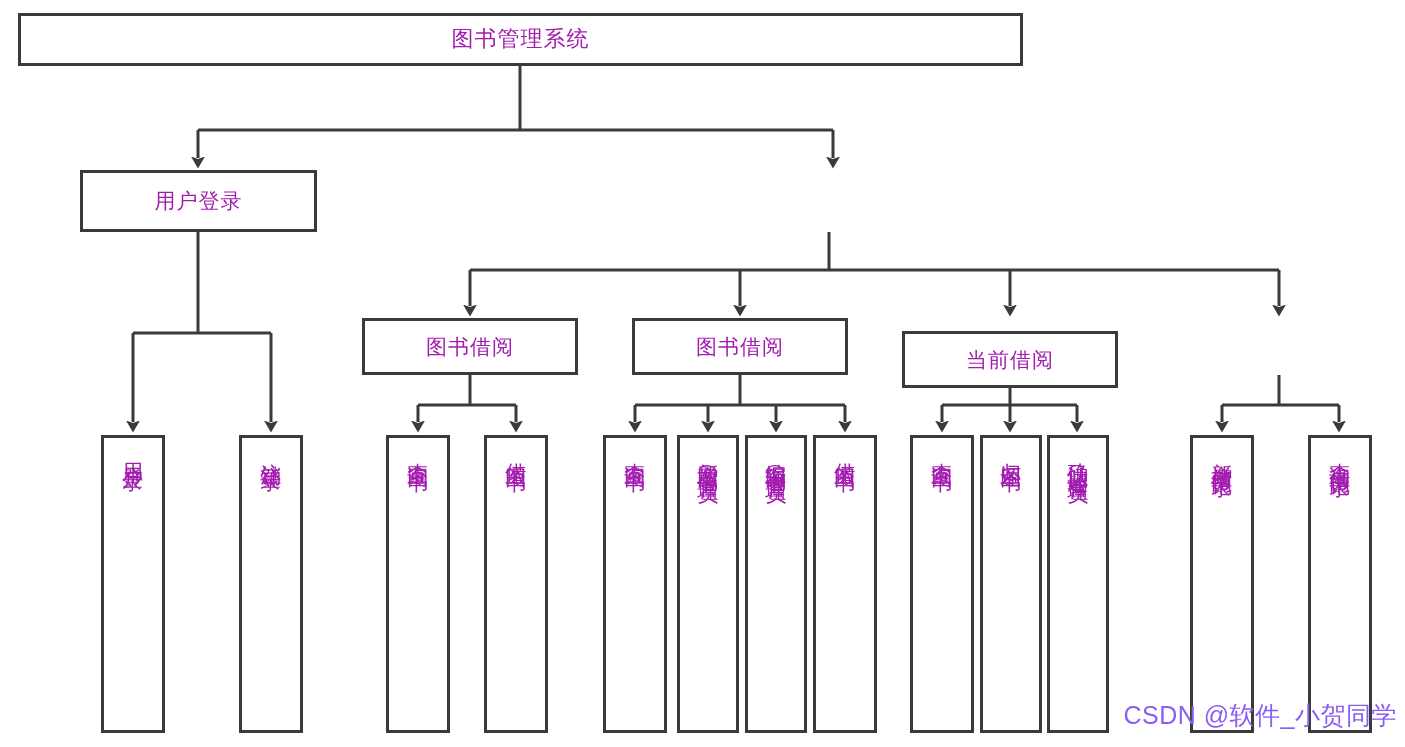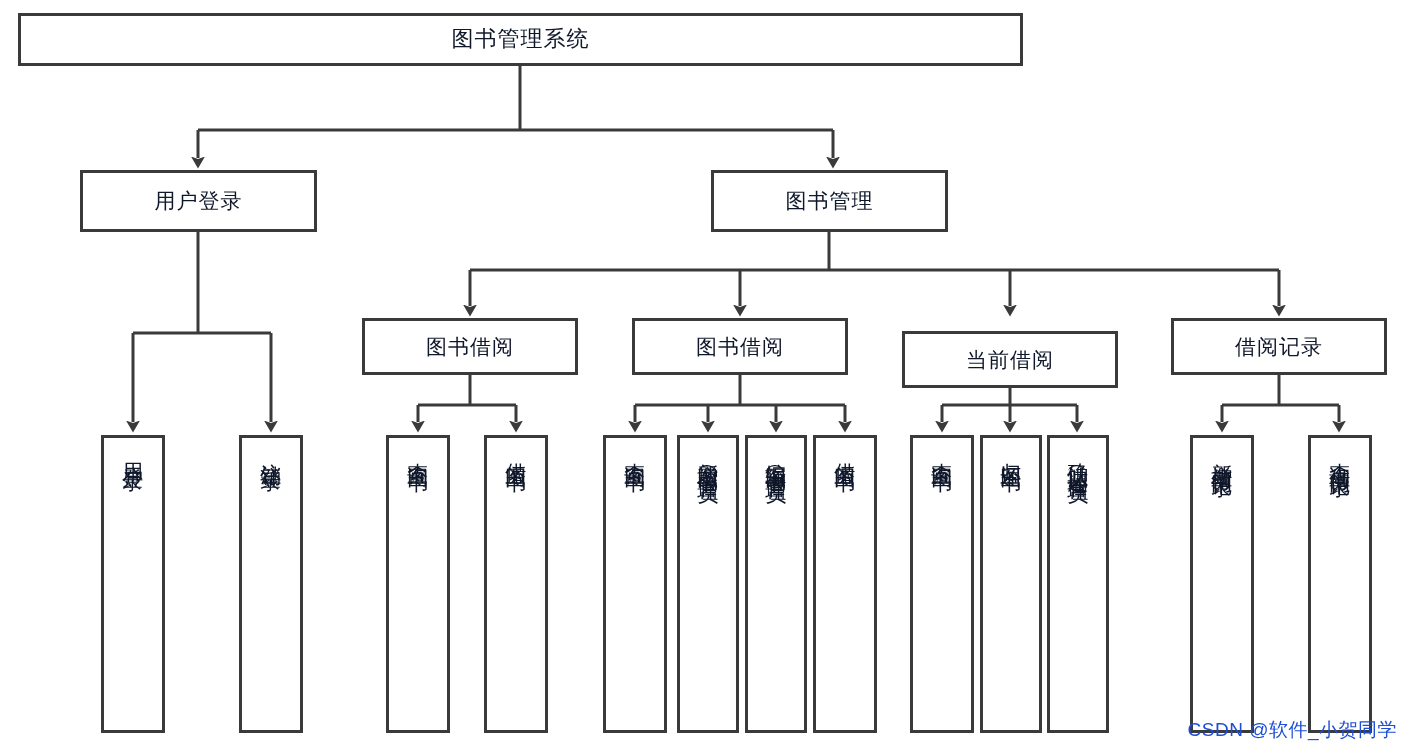--- a/index.html
+++ b/index.html
@@ -33,44 +33,44 @@
     border: 3px solid #3a3a3a;
     display: flex;
     align-items: center;
     justify-content: center;
     z-index: 2;
   }
   .node .label {
     font-size: 21px;
     line-height: 1.12;
     letter-spacing: 1px;
-    color: #0f172a;
+    color: #a21caf;
     white-space: nowrap;
   }
   .node.vertical {
     align-items: flex-start;
     justify-content: center;
     padding-top: 8px;
   }
   .node.vertical .label {
     writing-mode: vertical-rl;
     text-orientation: upright;
     -webkit-writing-mode: vertical-rl;
     letter-spacing: 3px;
     font-size: 21px;
     white-space: normal;
     max-height: 100%;
   }
   .node.root .label { font-size: 22px; }
   #watermark {
     position: absolute;
     right: 8px;
-    bottom: 4px;
-    font-size: 19px;
-    color: #1d4ed8;
+    bottom: 15px;
+    font-size: 25px;
+    color: #8b5cf6;
     letter-spacing: 0.5px;
     z-index: 5;
     white-space: nowrap;
   }
 </style>
 </head>
 <body>
 
 <div id="canvas">
 
@@ -124,35 +124,29 @@
     </g>
   </svg>
 
   <div class="node root" style="left:18px; top:13px; width:1005px; height:53px;">
     <span class="label">图书管理系统</span>
   </div>
 
   <div class="node" style="left:80px; top:170px; width:237px; height:62px;">
     <span class="label">用户登录</span>
   </div>
-  <div class="node" style="left:711px; top:170px; width:237px; height:62px;">
-    <span class="label">图书管理</span>
-  </div>
 
   <div class="node" style="left:362px; top:318px; width:216px; height:57px;">
     <span class="label">图书借阅</span>
   </div>
   <div class="node" style="left:632px; top:318px; width:216px; height:57px;text-align:right;">
     <span class="label">图书借阅</span>
   </div>
   <div class="node" style="left:902px; top:318px; width:216px; height:57px;margin-top:13px;">
     <span class="label">当前借阅</span>
-  </div>
-  <div class="node" style="left:1171px; top:318px; width:216px; height:57px;">
-    <span class="label">借阅记录</span>
   </div>
 
   <div class="node vertical" style="left:101px; top:435px; width:64px; height:298px;">
     <span class="label">用户登录</span>
   </div>
   <div class="node vertical" style="left:239px; top:435px; width:64px; height:298px;">
     <span class="label">注销登录</span>
   </div>
 
   <div class="node vertical" style="left:386px; top:435px; width:64px; height:298px;">

